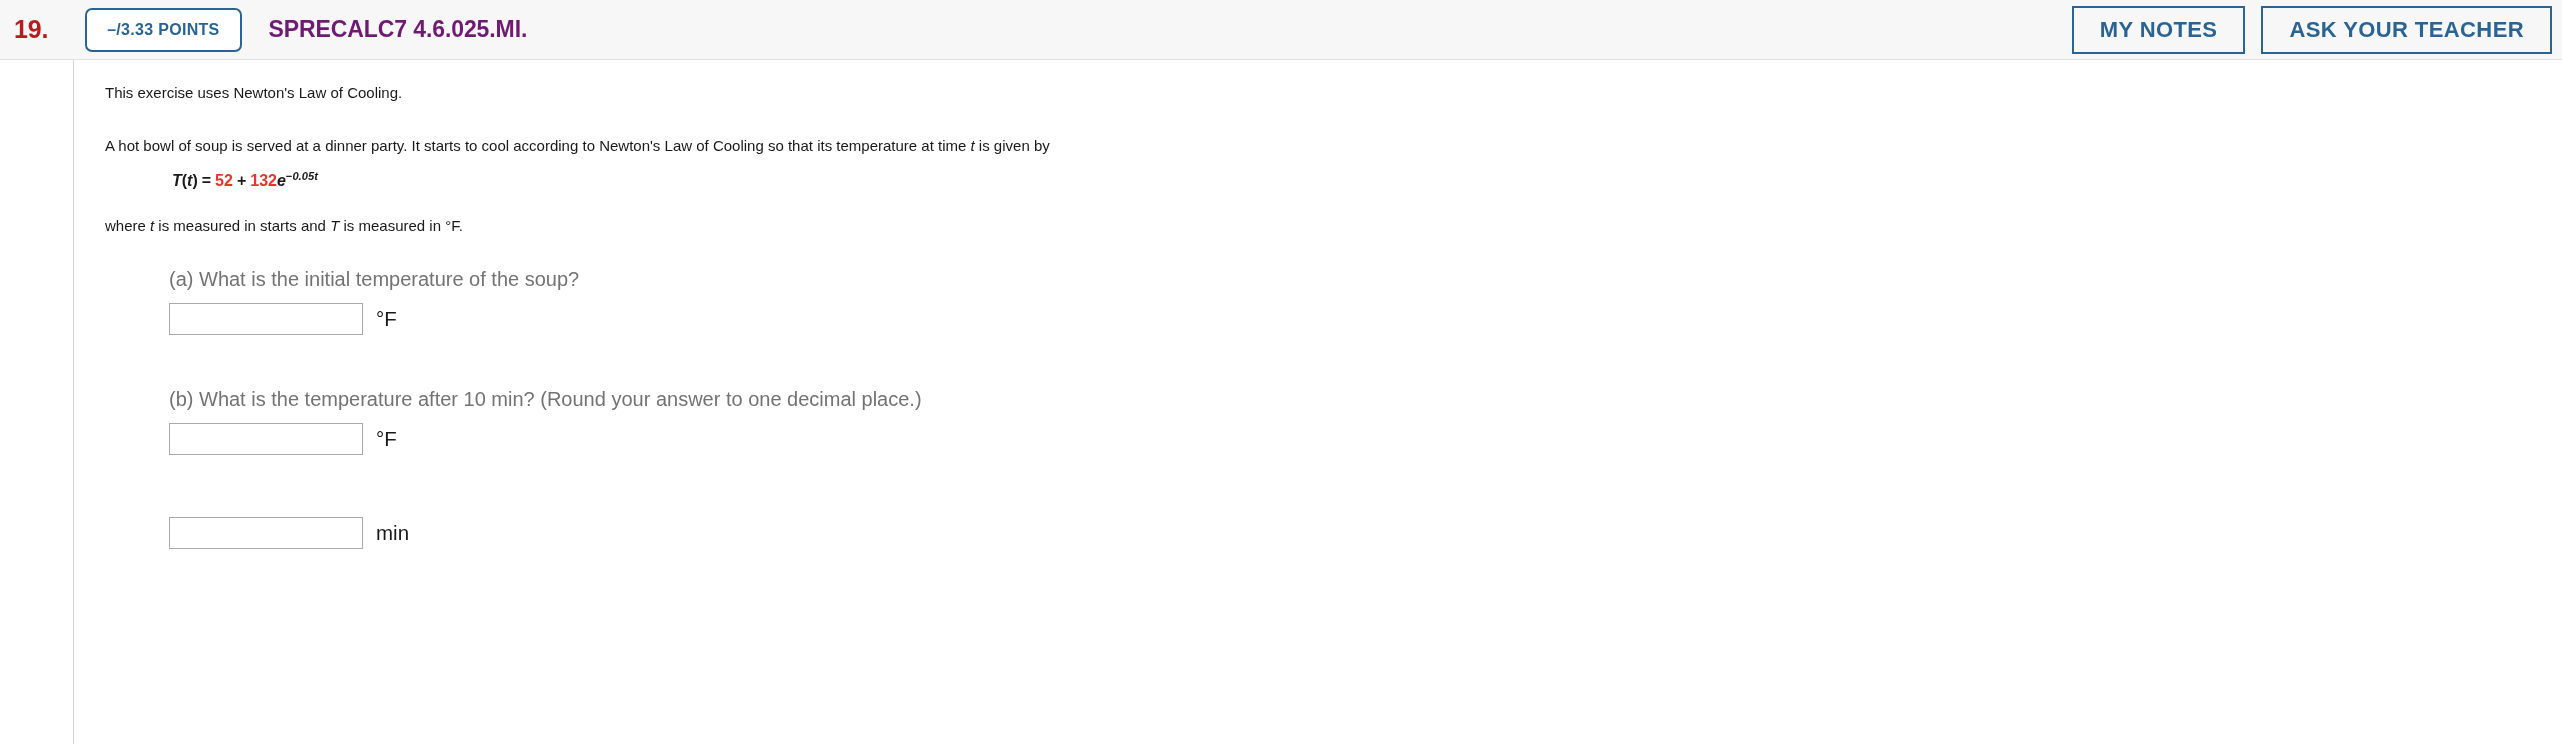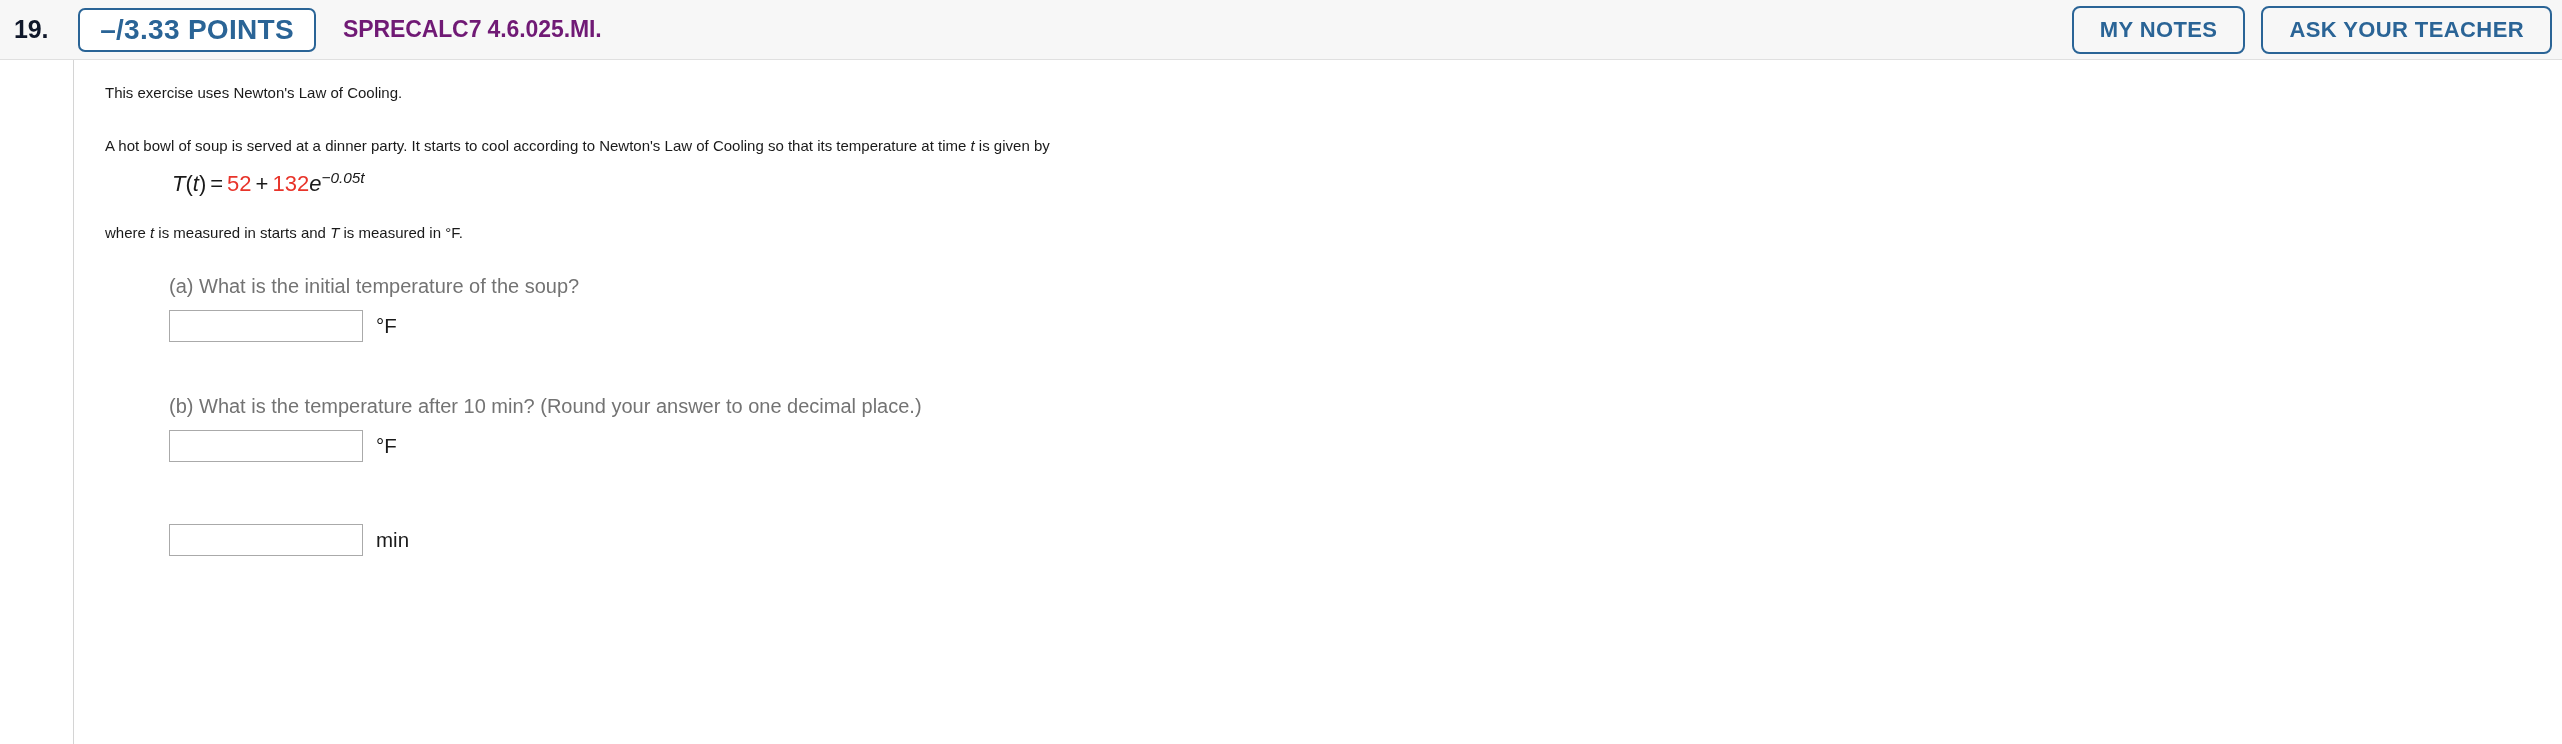--- a/index.html
+++ b/index.html
@@ -23,59 +23,60 @@
     height: 60px;
     background: #f7f7f7;
     border-bottom: 1px solid #e0e0e0;
     display: flex;
     align-items: center;
     padding: 0 10px 0 14px;
   }
   .q-number {
     font-size: 25px;
     font-weight: bold;
-    color: #0f172a;
+    color: #b91c1c;
     letter-spacing: -0.2px;
-    margin-right: 30px;
+    margin-right: 18px;
     white-space: nowrap;
   }
   .points-badge {
     box-sizing: border-box;
     height: 44px;
     min-width: 152px;
     padding: 0 20px;
     border: 2px solid #2a6496;
     border-radius: 7px;
     background: #ffffff;
     color: #2a6496;
-    font-size: 28px;
+    font-size: 16px;
     font-weight: bold;
     letter-spacing: 0.3px;
     display: flex;
     align-items: center;
     justify-content: center;
     white-space: nowrap;
+    margin-left: 19px;
   }
   .q-code {
     margin-left: 27px;
     font-size: 23px;
     font-weight: bold;
     color: #701a75;
     letter-spacing: -0.1px;
     white-space: nowrap;
   }
   .header-spacer { flex: 1 1 auto; }
 
   .hdr-btn {
     box-sizing: border-box;
     height: 48px;
     padding: 0 26px;
     margin-left: 16px;
     border: 2px solid #2a6496;
-    border-radius: 8px;
+    border-radius: 0;
     background: #f7f7f7;
     color: #2a6496;
     font-family: "Liberation Sans", sans-serif;
     font-size: 22px;
     font-weight: bold;
     letter-spacing: 0.4px;
     display: flex;
     align-items: center;
     justify-content: center;
     white-space: nowrap;
@@ -112,24 +113,25 @@
   .p-intro  { padding-top: 23px; }
   .p-setup  { padding-top: 33px; }
   .p-where  { padding-top: 26px; }
 
   .mi { font-style: italic; }
 
   
   .equation {
     padding-top: 14px;
     padding-left: 67px;
-    font-size: 22px;
+    font-size: 16px;
     color: #1a1a1a;
     white-space: nowrap;
     line-height: 1.2;
+    font-weight: bold;
   }
   .eq-var   { font-style: italic; }
   .eq-red   { color: #e8342a; }
   .eq-op    { padding: 0 4px; }
   .eq-sup   {
     font-size: 0.7em;
     vertical-align: super;
     line-height: 0;
   }
 

